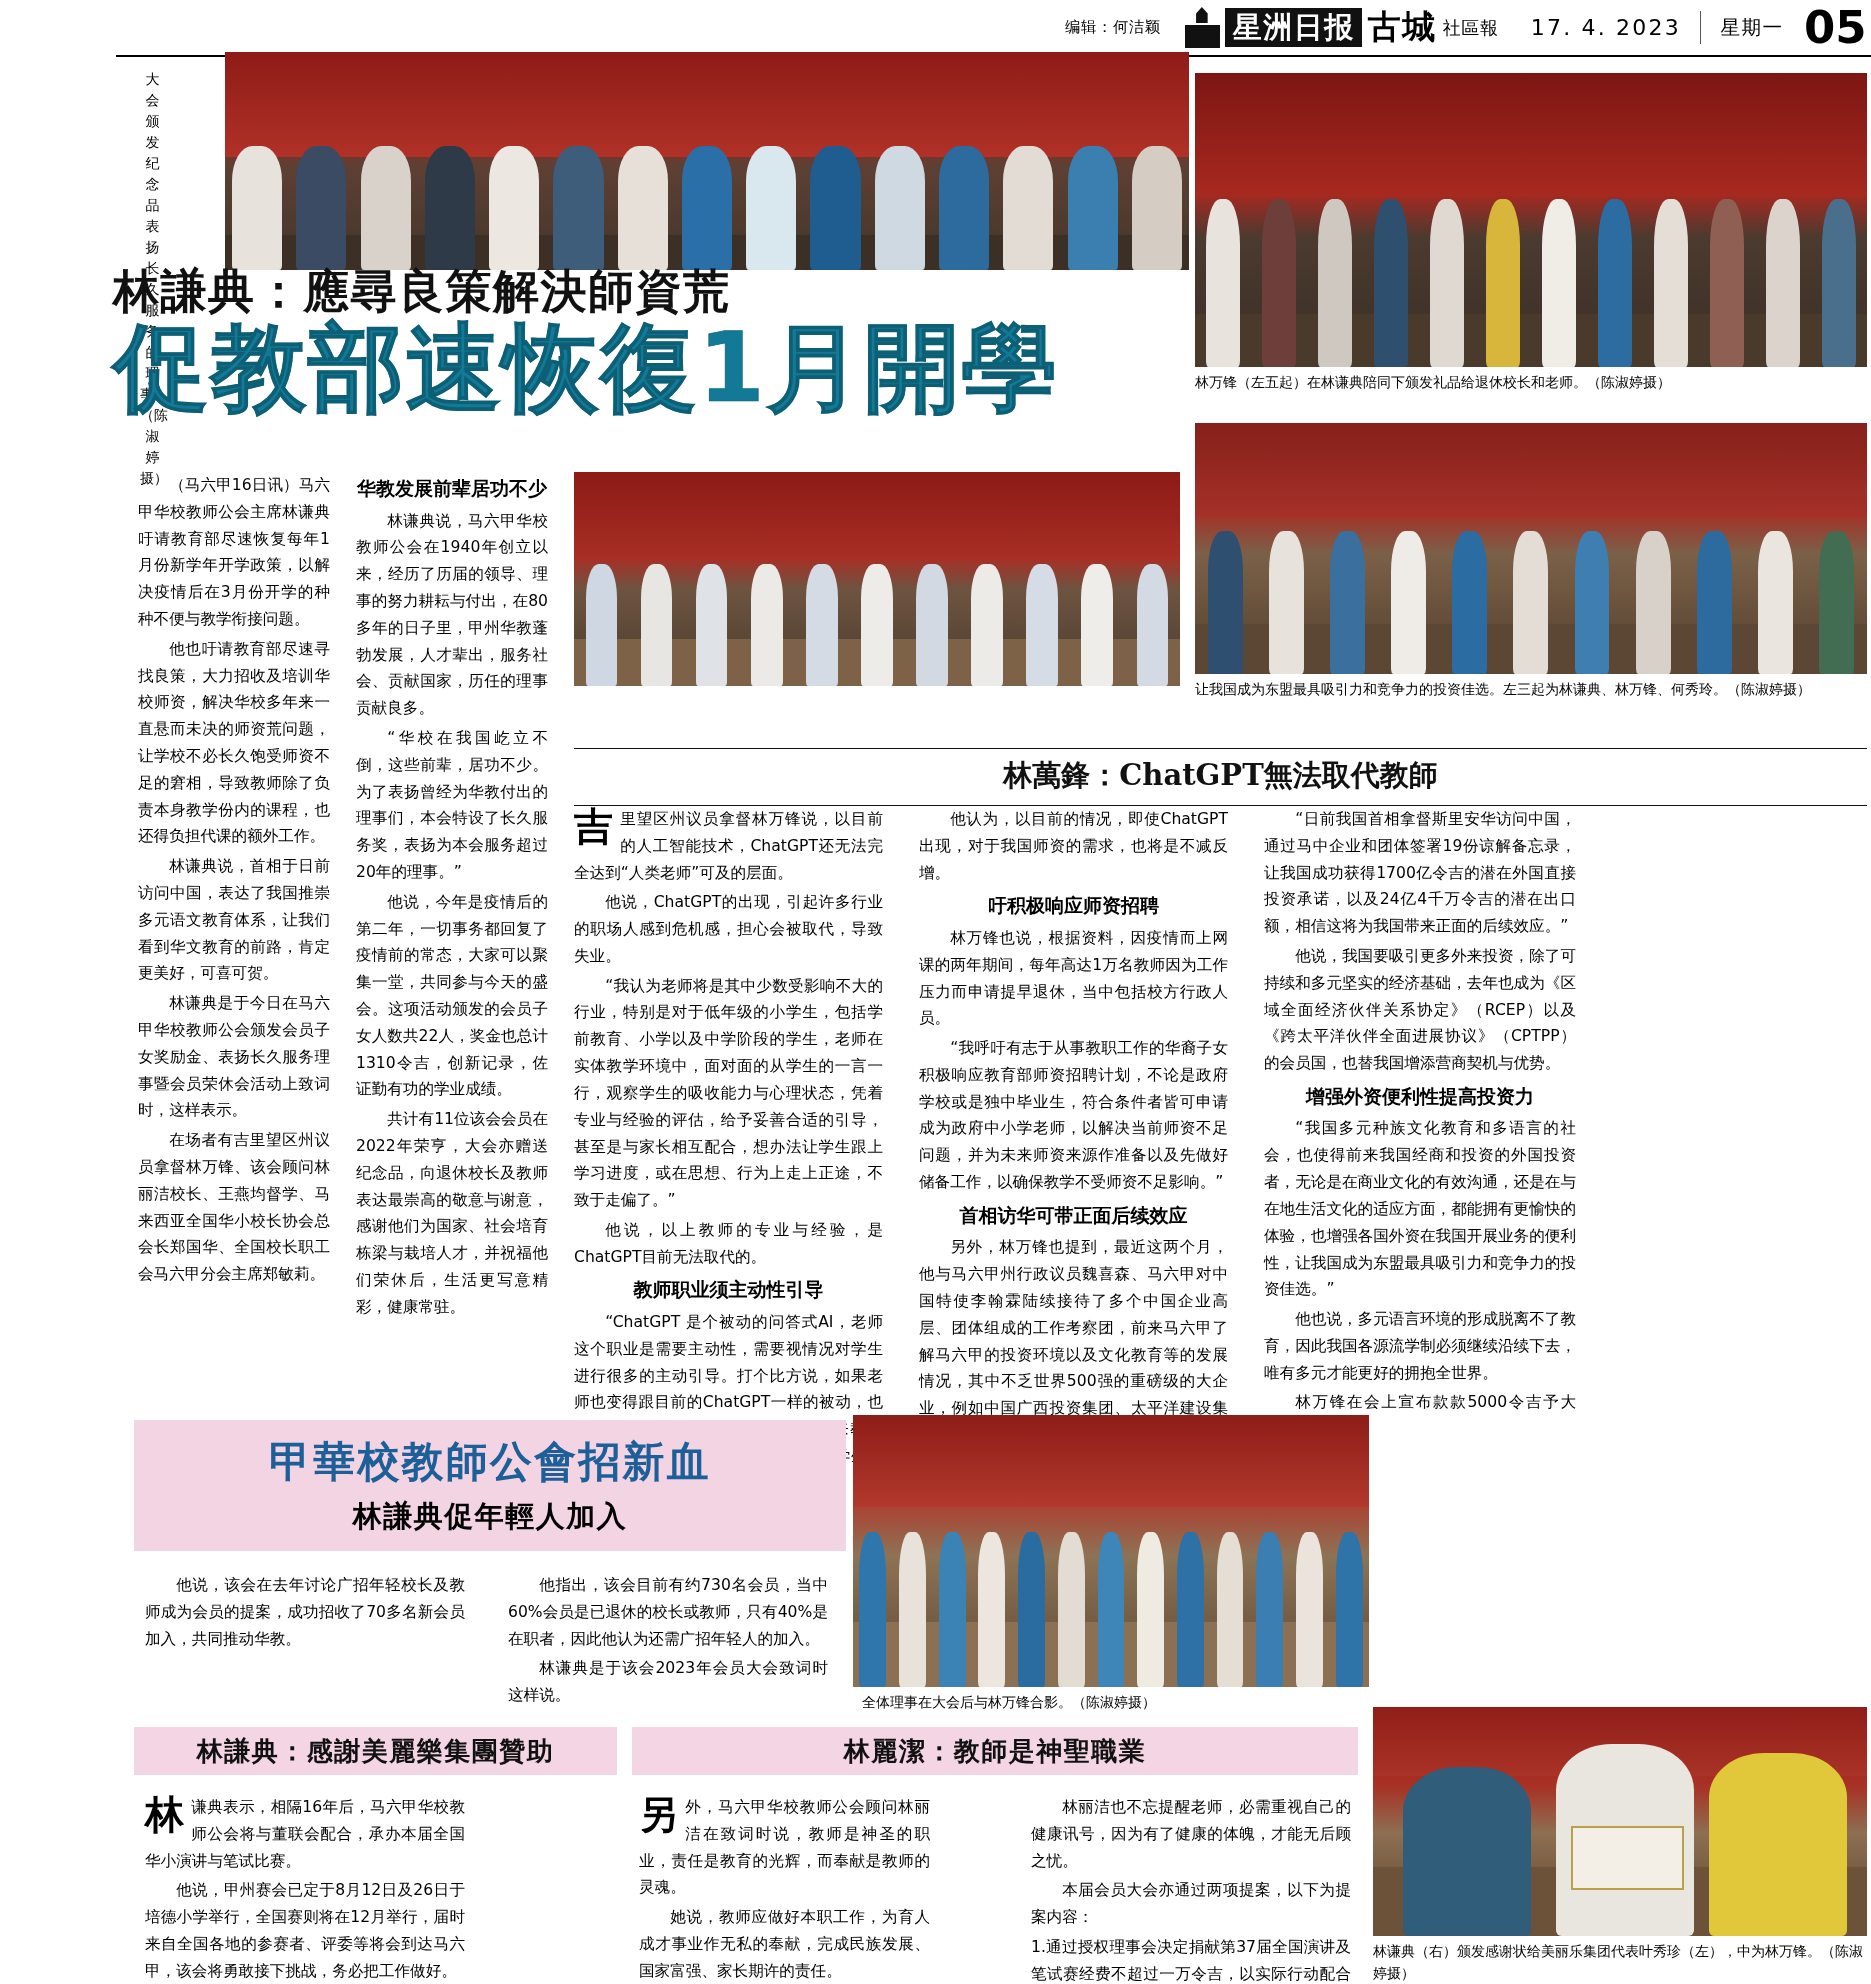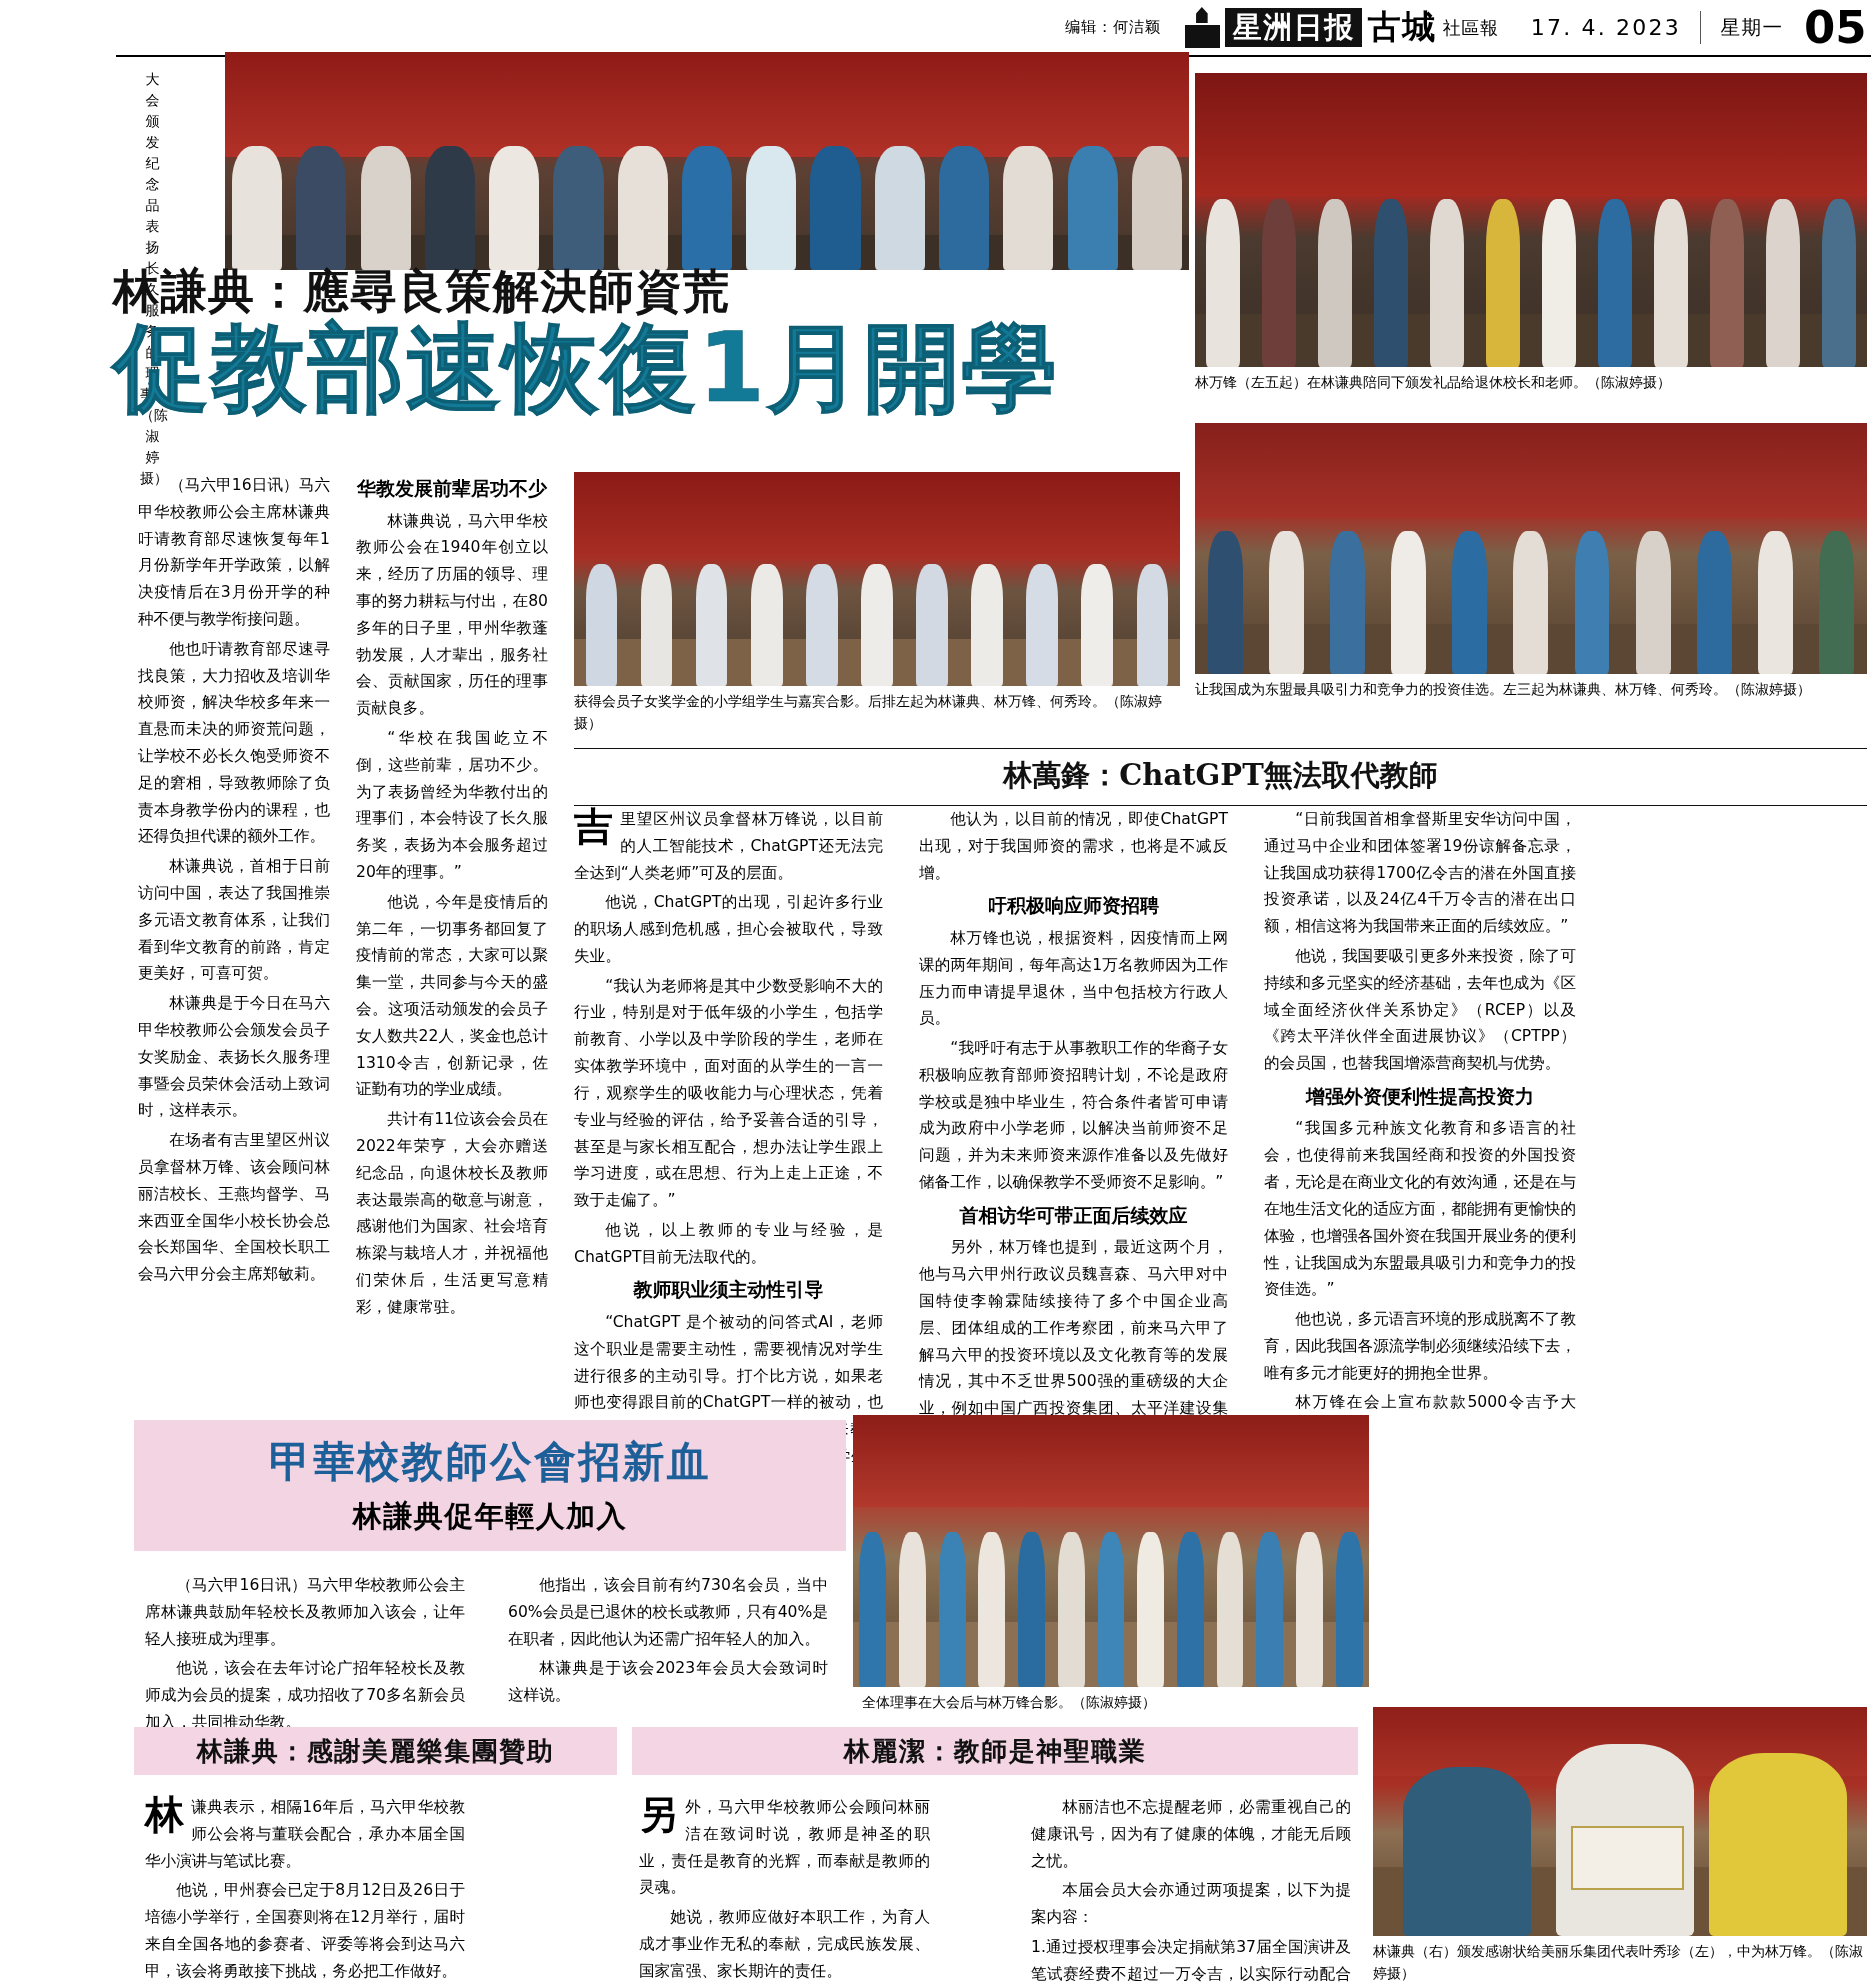--- a/index.html
+++ b/index.html
@@ -295,21 +295,20 @@
         <div class="person" style="background:#d5dbe4"></div>
         <div class="person" style="background:#eeece8"></div>
         <div class="person" style="background:#d2d9e3"></div>
         <div class="person" style="background:#edebe7"></div>
         <div class="person" style="background:#d6dce5"></div>
         <div class="person" style="background:#efede9"></div>
         <div class="person" style="background:#d3dae3"></div>
       </div>
     </div>
   </div>
-  <div class="cap" style="left:574px; top:691px; width:606px;">获得会员子女奖学金的小学组学生与嘉宾合影。后排左起为林谦典、林万锋、何秀玲。（陈淑婷摄）</div>
 
   <div class="photo stage4" style="left:1195px; top:423px; width:672px; height:251px;">
     <div class="ph-inner">
       <div style="position:absolute;left:0;top:0;right:0;height:38%;background:linear-gradient(180deg,#87201b,#a53128);"></div>
       <div style="position:absolute;left:0;bottom:0;right:0;height:20%;background:#5b4733;"></div>
       <div class="people">
         <div class="person" style="background:#2e4f70"></div>
         <div class="person" style="background:#e7e2dc"></div>
         <div class="person" style="background:#3a6f9e"></div>
         <div class="person" style="background:#efece7"></div>
@@ -372,21 +371,20 @@
     <p>他也说，多元语言环境的形成脱离不了教育，因此我国各源流学制必须继续沿续下去，唯有多元才能更好的拥抱全世界。</p>
     <p>林万锋在会上宣布款款5000令吉予大会。</p>
   </div>
 
   <div class="sec-head-pink" style="left:134px; top:1420px; width:712px; height:131px;">
     <div class="l1">甲華校教師公會招新血</div>
     <div class="l2">林謙典促年輕人加入</div>
   </div>
 
   <div class="col" style="left:145px; top:1572px; width:320px;">
-    <p>（马六甲16日讯）马六甲华校教师公会主席林谦典鼓励年轻校长及教师加入该会，让年轻人接班成为理事。</p>
     <p>他说，该会在去年讨论广招年轻校长及教师成为会员的提案，成功招收了70多名新会员加入，共同推动华教。</p>
   </div>
   <div class="col" style="left:508px; top:1572px; width:320px;">
     <p>他指出，该会目前有约730名会员，当中60%会员是已退休的校长或教师，只有40%是在职者，因此他认为还需广招年轻人的加入。</p>
     <p>林谦典是于该会2023年会员大会致词时这样说。</p>
   </div>
 
   <div class="photo stage5" style="left:853px; top:1415px; width:516px; height:272px;">
     <div class="ph-inner">
       <div style="position:absolute;left:0;top:0;right:0;height:34%;background:linear-gradient(180deg,#8d1d18,#b2392c);"></div>

